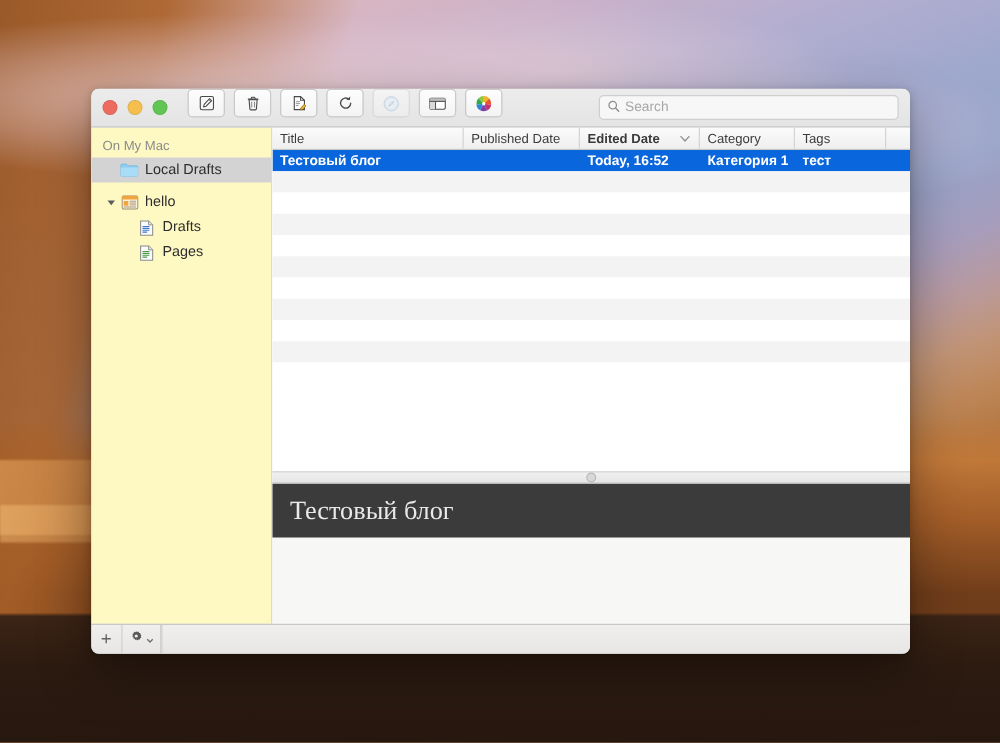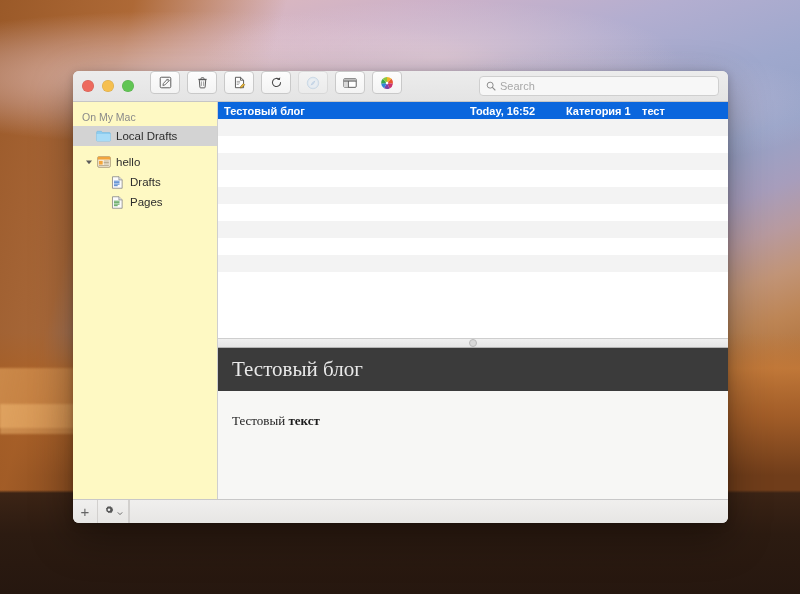--- a/index.html
+++ b/index.html
@@ -424,20 +424,43 @@
             <path d="M8.5 0.8 v3.4 H12" fill="#e6e6e6" stroke="#8a8a8a" stroke-width="0.8"></path>
             <path d="M3.2 5.6 h6 M3.2 7.2 h6 M3.2 8.8 h6 M3.2 10.4 h4" stroke="#4a9c48" stroke-width="1"></path>
           </svg>
         </span>
         <span class="lbl">Pages</span>
       </div>
     </div>
 
     <div class="content">
 
+      <div class="thead">
+        <div class="th" style="width:153px">
+          <span>Title</span>
+        </div>
+        <div class="th" style="width:93px">
+          <span>Published Date</span>
+        </div>
+        <div class="th sorted" style="width:96px">
+          <span>Edited Date</span>
+          <span class="chev">
+            <svg width="8" height="6" viewBox="0 0 8 6">
+              <path d="M0.8 1.3 L4 4.7 L7.2 1.3" fill="none" stroke="#8e8e8e" stroke-width="1.1" stroke-linecap="round"></path>
+            </svg>
+          </span>
+        </div>
+        <div class="th" style="width:76px">
+          <span>Category</span>
+        </div>
+        <div class="th" style="width:73px">
+          <span>Tags</span>
+        </div>
+        <div class="th" style="flex:1 1 auto;border-right:none"></div>
+      </div>
 
       <div class="tbody">
         <div class="trow selected">
           <div class="td" style="width:153px">Тестовый блог</div>
           <div class="td" style="width:93px"></div>
           <div class="td" style="width:96px">Today, 16:52</div>
           <div class="td" style="width:76px">Категория 1</div>
           <div class="td" style="width:73px">тест</div>
         </div>
         <div id="empty-rows">
@@ -455,23 +478,20 @@
       </div>
 
       <div class="splitter">
         <div class="grip"></div>
       </div>
 
       <div class="preview">
         <div class="preview-head">
           <div class="preview-title">Тестовый блог</div>
         </div>
-        <div class="preview-body">
-          <div class="preview-text"><span>Тестовый </span><b>текст</b></div>
-        </div>
       </div>
 
     </div>
   </div>
 
   <div class="bottombar">
     <div class="bb-btn">
       <span class="bb-plus">+</span>
     </div>
     <div class="bb-btn wide">

